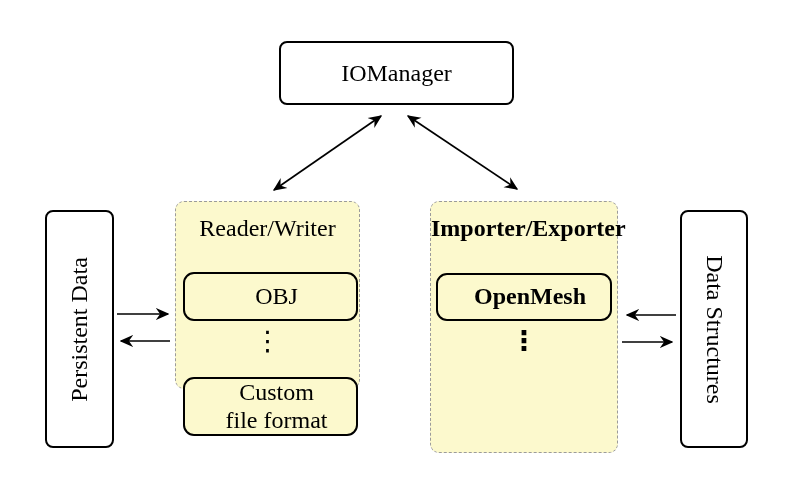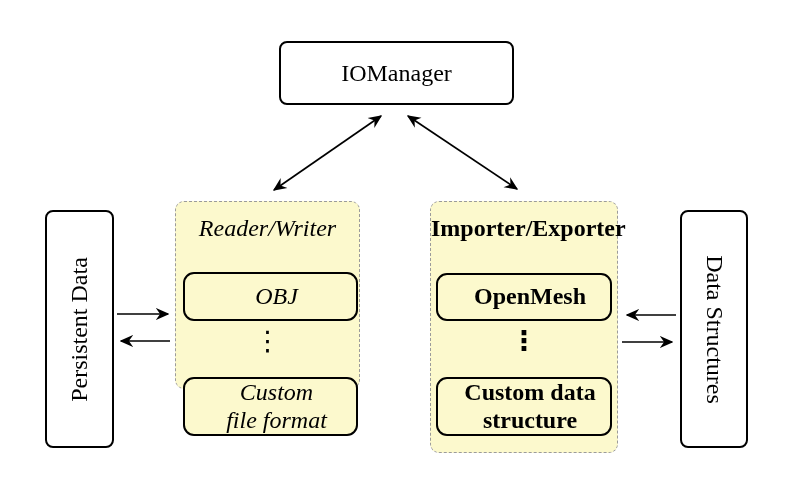--- a/index.html
+++ b/index.html
@@ -53,21 +53,21 @@
   .rot-ccw { transform: rotate(-90deg); }
   .rot-cw  { transform: rotate(90deg); }
   
   .group {
     position: absolute;
     background: var(--group-fill, #fcf9cd);
     border: 1.6px dashed var(--group-border, #9b9b9b);
     border-radius: 9px;
     box-sizing: border-box;
   }
-  .group-left  { left: 175px; top: 201px; width: 185px; height: 188px; font-style: italic; }
+  .group-left  { left: 175px; top: 201px; width: 185px; height: 188px; }
   .group-right { left: 430px; top: 201px; width: 188px; height: 252px; font-weight: bold; }
   .group-label {
     position: absolute;
     left: 0;
     right: 0;
     top: 12px;
     text-align: center;
     font-size: 24px;
     line-height: 1.2;
     white-space: nowrap;
@@ -140,17 +140,15 @@
     <div class="inner-node inner-top">OBJ</div>
     <div class="vdots">⋮</div>
     <div class="inner-node inner-bottom">Custom
 file format</div>
   </div>
 
   <div class="group group-right">
     <div class="group-label">Importer/Exporter</div>
     <div class="inner-node inner-top">OpenMesh</div>
     <div class="vdots">⋮</div>
-    <div class="inner-node inner-bottom">Custom data
-structure</div>
   </div>
 
 </div>
 
 </body></html>

